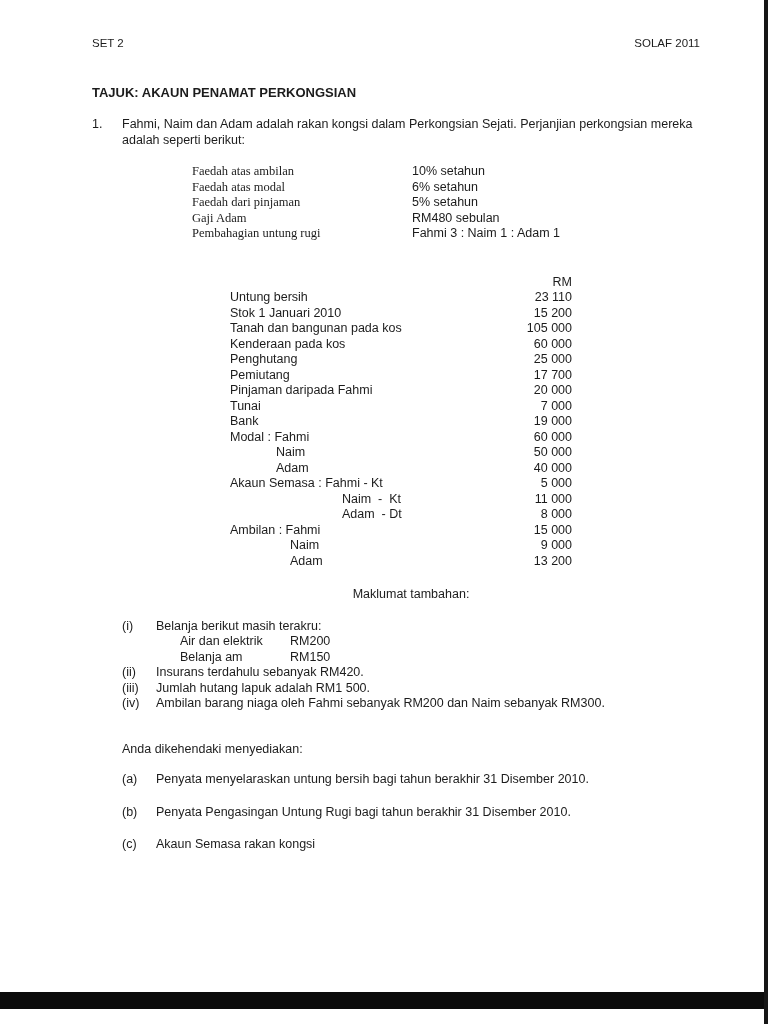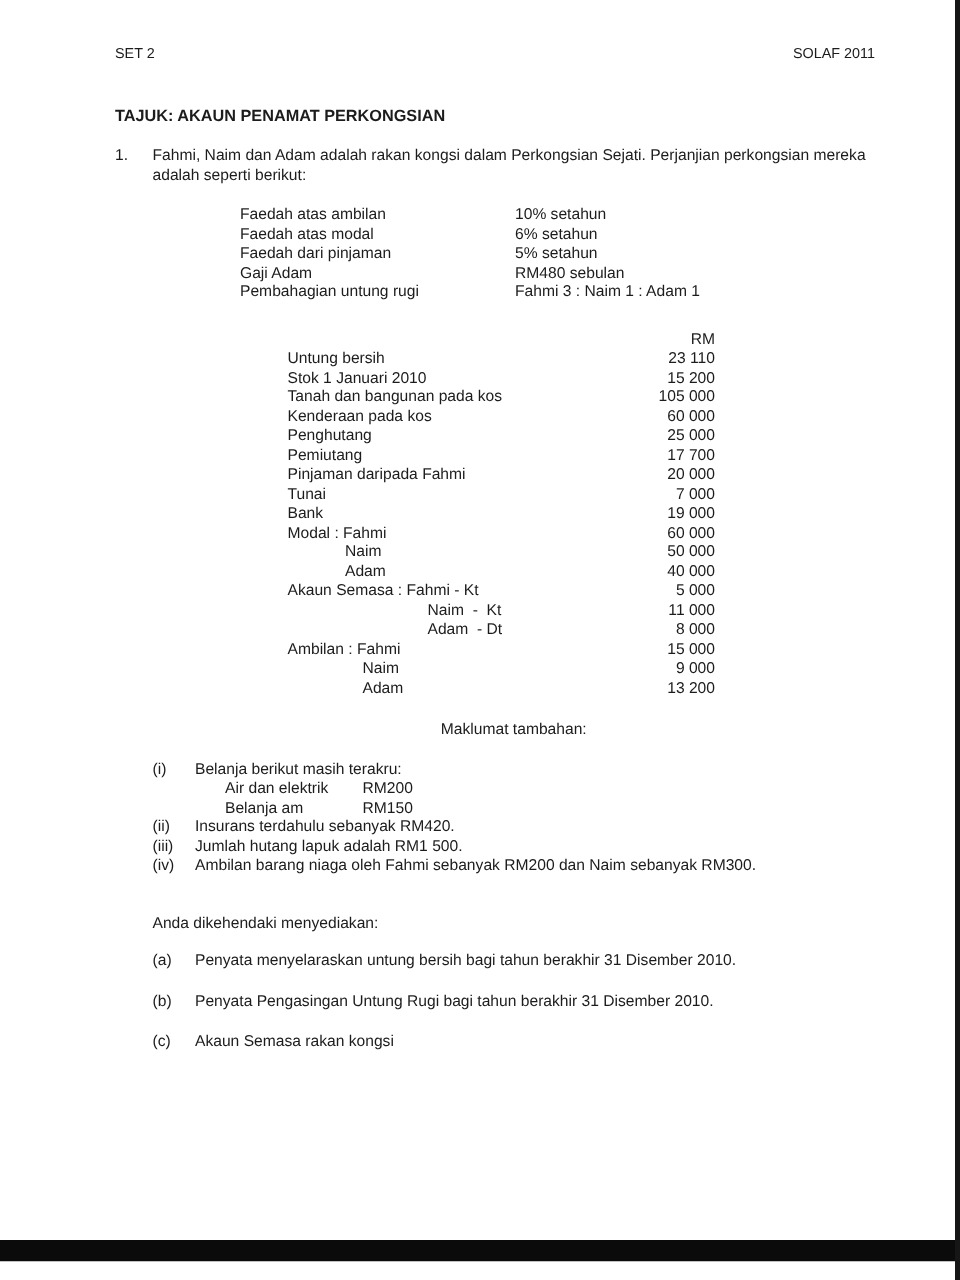--- a/index.html
+++ b/index.html
@@ -10,23 +10,23 @@
   }
   .page{position:absolute;top:0;left:0;width:768px;height:1024px;padding:36px 68px 0 92px;box-sizing:border-box;}
   .running-header{display:flex;justify-content:space-between;font-size:11.5px;}
   .doc-title{margin-top:33px;font-weight:bold;font-size:13px;}
   .q-head{margin-top:17px;display:flex;}
   .q-num{width:30px;flex:0 0 30px;}
   .q-intro{margin:0;flex:1;}
   .q-content{margin-left:30px;}
   .agreement{margin-top:16px;margin-left:70px;}
   .ag-row{display:flex;}
-  .ag-label{width:220px;flex:0 0 220px;}
+  .ag-label{width:220px;flex:0 0 220px;font-family:Liberation Serif, serif;}
   .tb-intro{margin:15px 0 0 0;}
-  .tb{margin-top:22px;margin-left:108px;width:342px;}
+  .tb{margin-top:33px;margin-left:108px;width:342px;}
   .tb-row{display:flex;justify-content:space-between;}
   .tb-label{white-space:pre-wrap;flex:1;}
   .tb-value{text-align:right;white-space:nowrap;}
   .ind1{padding-left:46px;}
   .ind2{padding-left:112px;}
   .ind3{padding-left:60px;}
   .info-heading{margin:18px 0 0 0;text-align:center;}
   .info-list{margin-top:16px;}
   .info-row{display:flex;}
   .marker{width:34px;flex:0 0 34px;}

